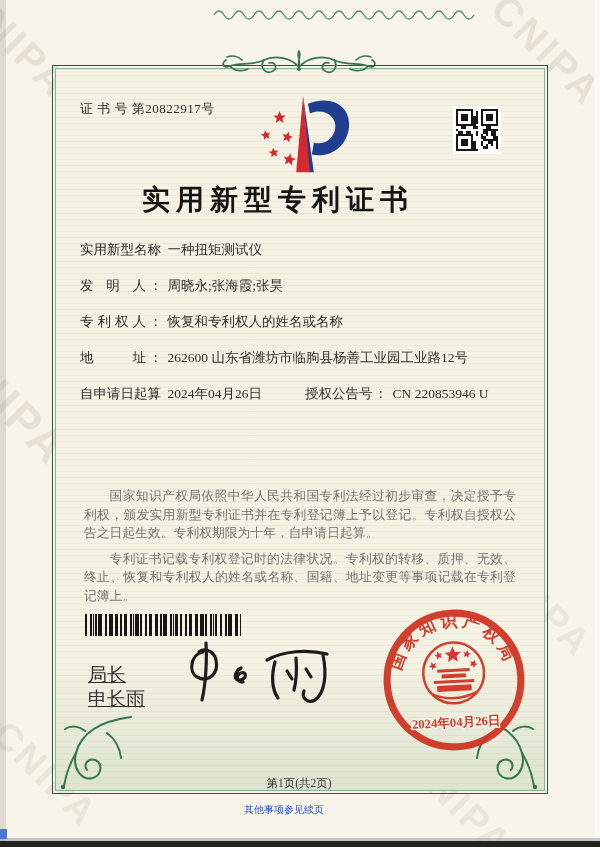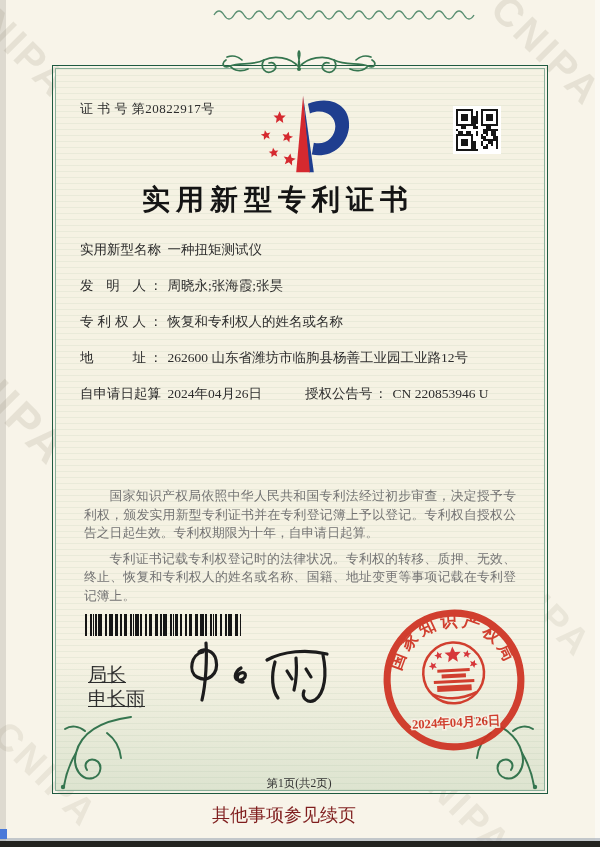--- a/index.html
+++ b/index.html
@@ -65,21 +65,21 @@
       repeating-linear-gradient(90deg,#151515 0 1px,rgba(0,0,0,0) 1px 8px),
       repeating-linear-gradient(90deg,#151515 0 2px,rgba(0,0,0,0) 2px 13px);
   }
   
   .director{position:absolute;left:88px;top:663px;font-size:19px;line-height:24px;text-decoration:underline;}
   .signature{position:absolute;left:175px;top:638px;width:165px;height:85px;}
   
   .seal{position:absolute;left:378px;top:604px;width:152px;height:152px;opacity:.93;transform:rotate(-3deg);}
   
   .page-num{position:absolute;left:52px;top:768px;width:494px;text-align:center;font-size:11.5px;color:#333;margin-top:8px;}
-  .cont-note{position:absolute;left:0;top:803px;width:568px;text-align:center;font-size:18px;color:#7f1d1d;}
+  .cont-note{position:absolute;left:0;top:803px;width:568px;text-align:center;font-size:10px;color:#1d4ed8;}
 </style>
 </head>
 <body>
 
 <div class="page">
 
   <span class="wm" style="left:-18px;top:-22px;font-size:40px;">CNIPA</span>
   <span class="wm" style="left:514px;top:-14px;font-size:40px;">CNIPA</span>
   <span class="wm" style="left:128px;top:76px;font-size:34px;color:rgba(138,128,106,.10);">CNIPA</span>
   <span class="wm" style="left:366px;top:212px;font-size:38px;color:rgba(138,128,106,.13);">CNIPA</span>

